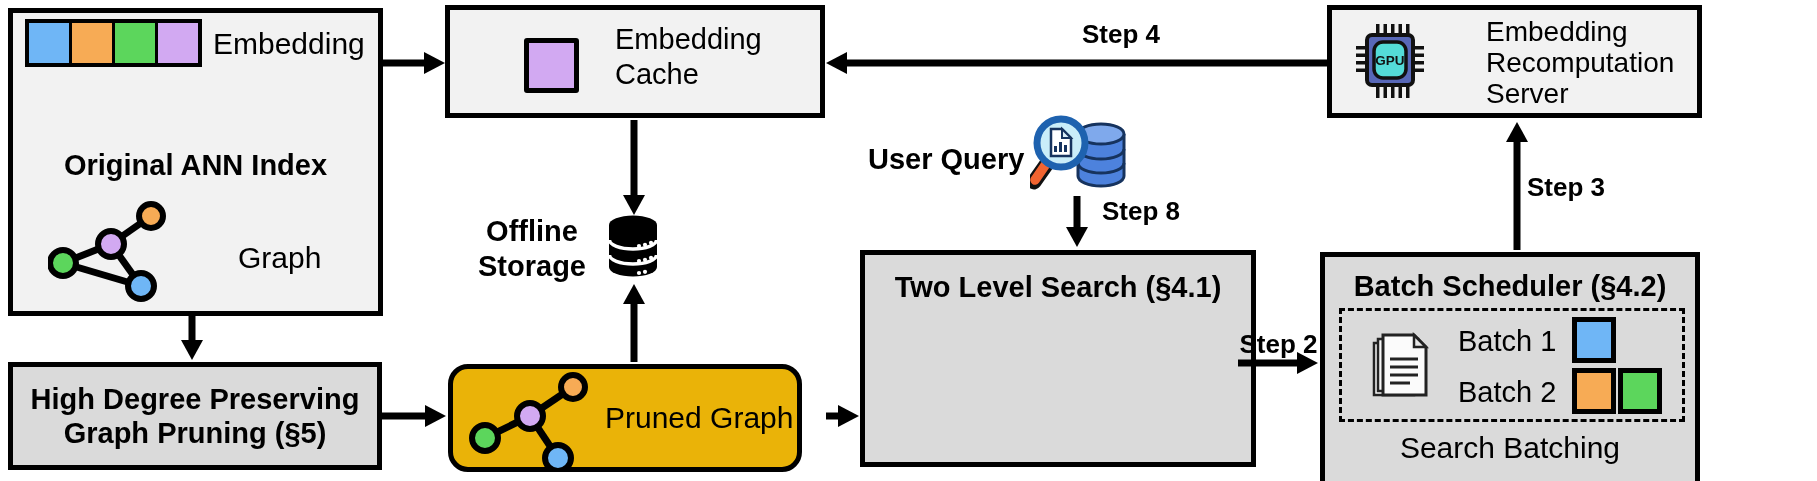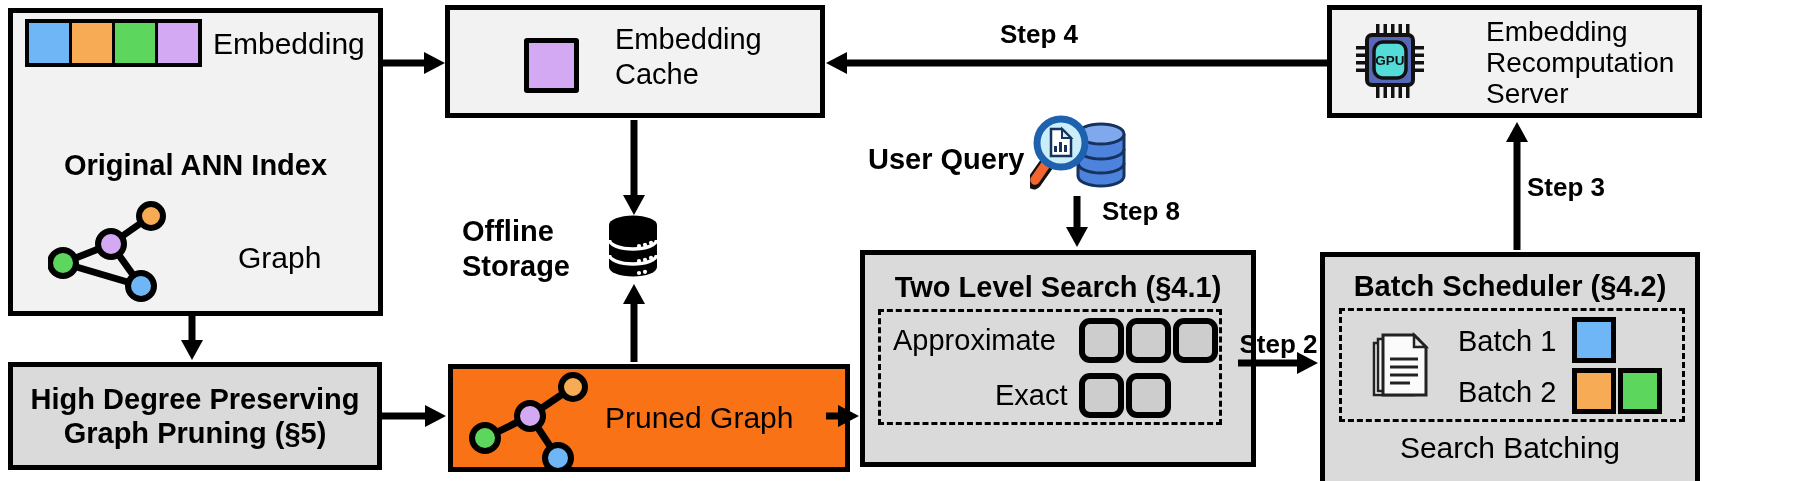--- a/index.html
+++ b/index.html
@@ -82,21 +82,21 @@
         <rect x="60" y="41" width="12" height="3.5"></rect>
           <rect x="60" y="48.5" width="12" height="3.5"></rect>
       </g>
       <rect x="15" y="15" width="46" height="50" rx="5" stroke="#111" stroke-width="4" style="fill: rgb(88, 104, 184);"></rect>
       <rect x="22" y="22" width="32" height="36" rx="9" stroke="#111" stroke-width="3.5" style="fill: rgb(84, 220, 216);"></rect>
       <text x="38" y="45" font-size="13.5" font-weight="bold" fill="#111" text-anchor="middle">GPU</text>
     </svg>
     <div class="lbl lbl-wrap" style="left:122px;top:6px;width:245px;line-height:31px;font-size:28px;margin-left:32px;">Embedding Recomputation Server</div>
   </div>
 
-  <div class="lbl lbl-wrap" style="left:462px;top:214px;width:140px;text-align:left;font-weight:bold;font-size:29px;line-height:35px;">Offline Storage</div>
+  <div class="lbl lbl-wrap" style="left:462px;top:214px;width:140px;text-align:center;font-weight:bold;font-size:29px;line-height:35px;">Offline Storage</div>
   <svg class="icon" style="left:606px;top:213px;" width="54" height="66" viewBox="0 0 54 66">
     <path d="M3 12 v42 a24 9.5 0 0 0 48 0 V12" fill="#000"></path>
     <ellipse cx="27" cy="12" rx="24" ry="9.5" fill="#000"></ellipse>
     <path d="M3.5 27 a23.5 9 0 0 0 47 0" fill="none" stroke="#fff" stroke-width="3.5"></path>
     <path d="M3.5 42 a23.5 9 0 0 0 47 0" fill="none" stroke="#fff" stroke-width="3.5"></path>
     <g fill="#fff">
       <circle cx="33" cy="33" r="2.1"></circle>
         <circle cx="39" cy="31.8" r="2.1"></circle>
         <circle cx="45" cy="29.8" r="2.1"></circle>
       <circle cx="33" cy="48" r="2.1"></circle>
@@ -124,33 +124,20 @@
         <path d="M32 21 l9 9 h-9 Z" fill="#d9edf7" stroke="#16335E" stroke-width="2"></path>
         <rect x="24" y="38" width="3" height="6" fill="#16335E"></rect>
         <rect x="29" y="34" width="3" height="10" fill="#16335E"></rect>
         <rect x="34" y="37" width="3" height="7" fill="#16335E"></rect>
       </g>
     </g>
   </svg>
 
   <div class="box" style="left: 860px; top: 250px; width: 396px; height: 217px; background-color: rgb(218, 218, 218);">
     <div class="title title-center" style="top:16px;">Two Level Search (§4.1)</div>
-    <div class="dashed" style="left:13px;top:54px;width:344px;height:116px;">
-      <div class="lbl" style="left:12px;top:13px;font-size:29px;">Approximate</div>
-      <div class="slot-row" style="left:198px;top:6px;">
-        <div class="slot" style="background-color: rgb(205, 205, 205);"></div>
-        <div class="slot" style="background-color: rgb(205, 205, 205);"></div>
-        <div class="slot" style="background-color: rgb(205, 205, 205);"></div>
-      </div>
-      <div class="lbl" style="left:114px;top:68px;font-size:29px;">Exact</div>
-      <div class="slot-row" style="left:198px;top:61px;">
-        <div class="slot" style="background-color: rgb(205, 205, 205);"></div>
-        <div class="slot" style="background-color: rgb(205, 205, 205);"></div>
-      </div>
-    </div>
   </div>
 
   <div class="box" style="left: 1320px; top: 252px; width: 380px; height: 246px; background-color: rgb(218, 218, 218);">
     <div class="title title-center" style="top:13px;">Batch Scheduler (§4.2)</div>
     <div class="dashed" style="left:14px;top:51px;width:346px;height:114px;text-align:center;">
       <svg class="icon" style="left:28px;top:18px;" width="62" height="74" viewBox="0 0 62 74">
         <rect x="4" y="14" width="40" height="52" fill="#f8f8f8" stroke="#222" stroke-width="2.5"></rect>
         <rect x="8" y="10" width="40" height="52" fill="#f8f8f8" stroke="#222" stroke-width="2.5"></rect>
         <path d="M13 6 h31 l12 12 v48 h-43 Z" fill="#fbfbfb" stroke="#222" stroke-width="3"></path>
         <path d="M44 6 l12 12 h-12 Z" fill="#e8e8e8" stroke="#222" stroke-width="2.5"></path>
@@ -172,38 +159,38 @@
       </div>
     </div>
     <div class="lbl" style="left:0;width:100%;text-align:center;top:174px;">Search Batching</div>
   </div>
 
   <div class="box" style="left: 8px; top: 362px; width: 374px; height: 108px; display: flex; flex-direction: column; align-items: center; justify-content: center; background-color: rgb(218, 218, 218);">
     <span style="font-size:29px;font-weight:bold;line-height:34px;">High Degree Preserving</span>
     <span style="font-size:29px;font-weight:bold;line-height:34px;">Graph Pruning (§5)</span>
   </div>
 
-  <div class="box" style="left: 448px; top: 364px; width: 402px; height: 108px; background-color: #f97316;">
+  <div class="box" style="left: 448px; top: 364px; width: 354px; height: 108px; background-color: #eab308; border-radius: 20px;">
     <svg class="icon" style="left:10px;top:1px;" width="125" height="100" viewBox="0 0 125 100">
       <g stroke="#000" stroke-width="7">
         <line x1="67" y1="46" x2="110" y2="17"></line>
         <line x1="67" y1="46" x2="22" y2="68"></line>
         <line x1="67" y1="46" x2="95" y2="88"></line>
       </g>
       <g stroke="#000" stroke-width="6">
         <circle cx="110" cy="17" r="12" style="fill: rgb(247, 171, 85);"></circle>
         <circle cx="67" cy="46" r="13" style="fill: rgb(210, 169, 242);"></circle>
         <circle cx="22" cy="68" r="13" style="fill: rgb(92, 214, 92);"></circle>
         <circle cx="95" cy="88" r="13" style="fill: rgb(111, 182, 246);"></circle>
       </g>
     </svg>
     <div class="lbl" style="left:152px;top:32px;">Pruned Graph</div>
   </div>
 
-  <div class="step-lbl" style="left:1000px;top:19px;width:160px;text-align:left;">Step 4</div>
+  <div class="step-lbl" style="left:1000px;top:19px;width:160px;text-align:right;">Step 4</div>
   <div class="step-lbl" style="left:1102px;top:196px;">Step 8</div>
   <div class="step-lbl" style="left:1239px;top:329px;width:79px;text-align:center;">Step 2</div>
   <div class="step-lbl" style="left:1527px;top:172px;">Step 3</div>
 
   <svg class="arrow-layer">
     <g stroke="#000" stroke-width="7" fill="#000">
       <g>
         <line x1="383" y1="63" x2="429" y2="63"></line>
         <polygon points="445,63 424,52 424,74" stroke="none"></polygon>
       </g>

